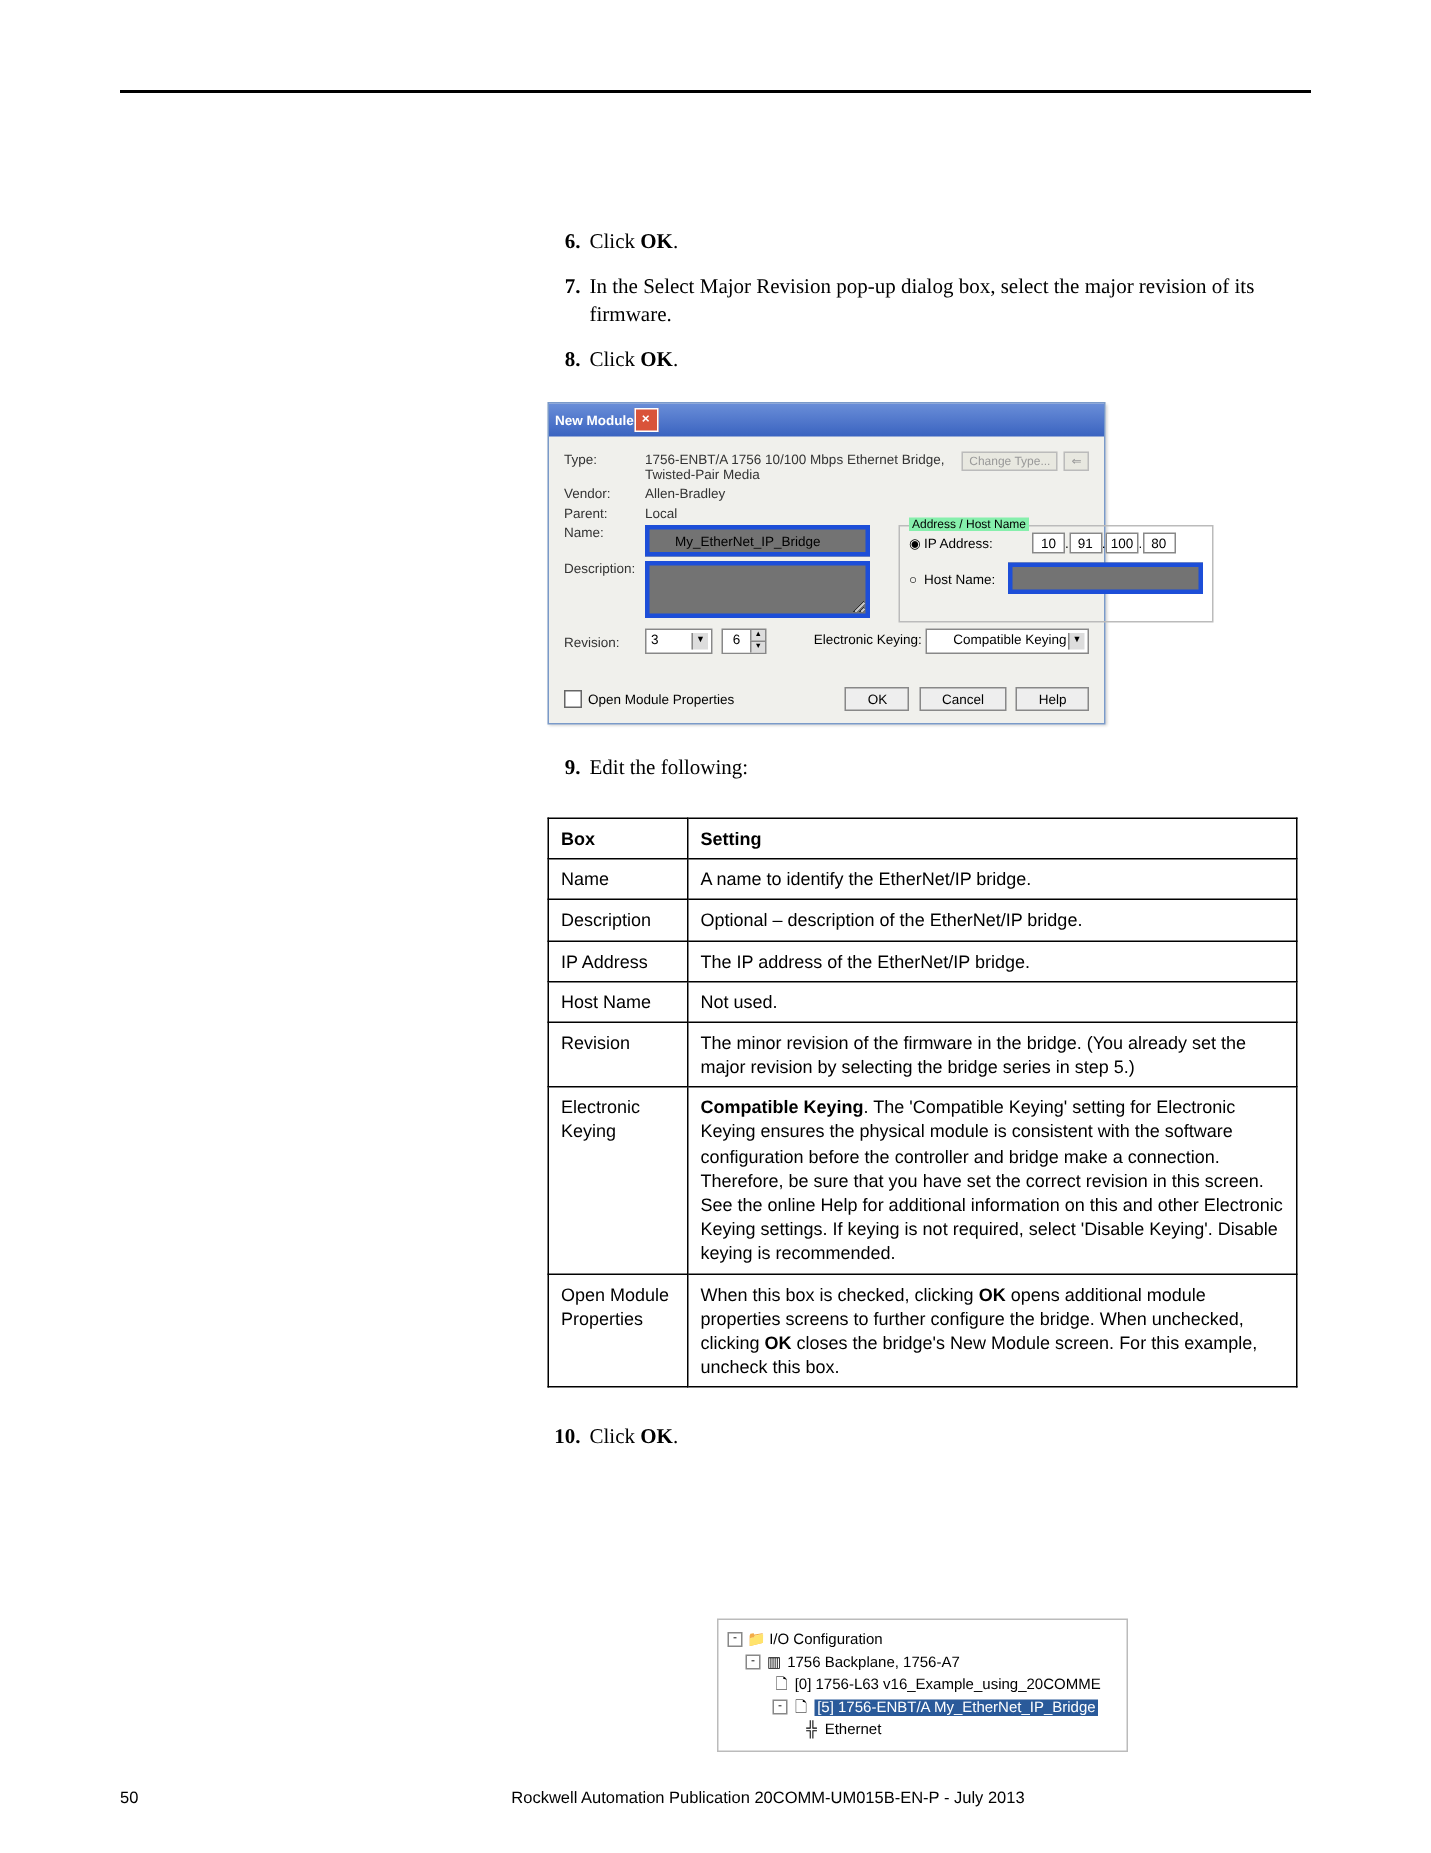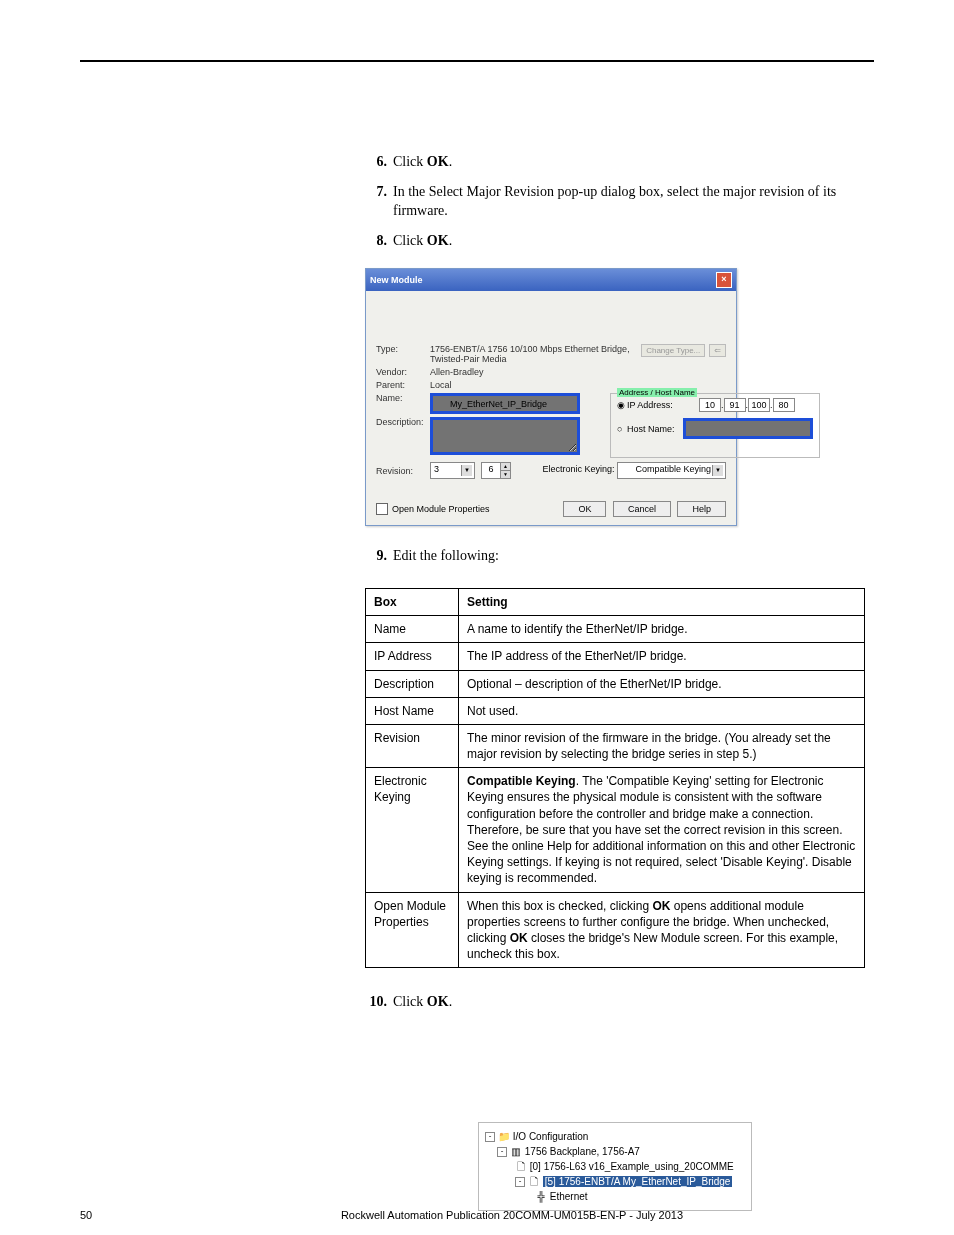--- a/index.html
+++ b/index.html
@@ -71,36 +71,34 @@
     font-size: 9px;
     margin: 18px 0 20px 0;
     box-shadow: 1px 1px 2px rgba(0,0,0,0.2);
   }
   .dlg-title {
     background: linear-gradient(#6a8ed8, #3a63c0);
     color: #fff;
     padding: 3px 4px;
     font-weight: bold;
     display: flex;
-    justify-content: space-between;
     align-items: center;
   }
   .dlg-close {
     width: 14px;
     height: 14px;
     background: #d9533a;
     color: #fff;
     text-align: center;
     line-height: 12px;
     border: 1px solid #fff;
     font-size: 9px;
   }
   .dlg-body {
     padding: 10px;
-    margin-top: 43px;
   }
   .dlg-row {
     display: flex;
     margin-bottom: 3px;
     align-items: flex-start;
   }
   .dlg-lab {
     width: 54px;
     flex: 0 0 54px;
     color: #333;
@@ -297,21 +295,21 @@
           <span class="badge">⇐</span>
         </div>
         <div class="dlg-row">
           <div class="dlg-lab">Vendor:</div>
           <div class="dlg-val">Allen-Bradley</div>
         </div>
         <div class="dlg-row">
           <div class="dlg-lab">Parent:</div>
           <div class="dlg-val">Local</div>
         </div>
-        <div style="display:flex; gap:24px;">
+        <div style="display:flex; gap:13px;">
           <div style="flex:0 0 170px;">
             <div class="dlg-row">
               <div class="dlg-lab">Name:</div>
               <input class="dlg-input" style="width: 110px;" value="My_EtherNet_IP_Bridge">
             </div>
             <div class="dlg-row" style="align-items:flex-start;">
               <div class="dlg-lab">Description:</div>
               <textarea class="dlg-input" style="width: 110px; height: 30px;"></textarea>
             </div>
           </div>
@@ -374,26 +372,26 @@
           <th>Box</th>
           <th>Setting</th>
         </tr>
       </thead>
       <tbody>
         <tr>
             <td>Name</td>
             <td>A name to identify the EtherNet/IP bridge.</td>
           </tr>
         <tr>
+            <td>Description</td>
+            <td>Optional – description of the EtherNet/IP bridge.</td>
+          </tr>
+        <tr>
             <td>IP Address</td>
             <td>The IP address of the EtherNet/IP bridge.</td>
-          </tr>
-        <tr>
-            <td>Description</td>
-            <td>Optional – description of the EtherNet/IP bridge.</td>
           </tr>
         <tr>
             <td>Host Name</td>
             <td>Not used.</td>
           </tr>
         <tr>
             <td>Revision</td>
             <td>The minor revision of the firmware in the bridge. (You already set the major revision by selecting the bridge series in step 5.)</td>
           </tr>
         <tr>

